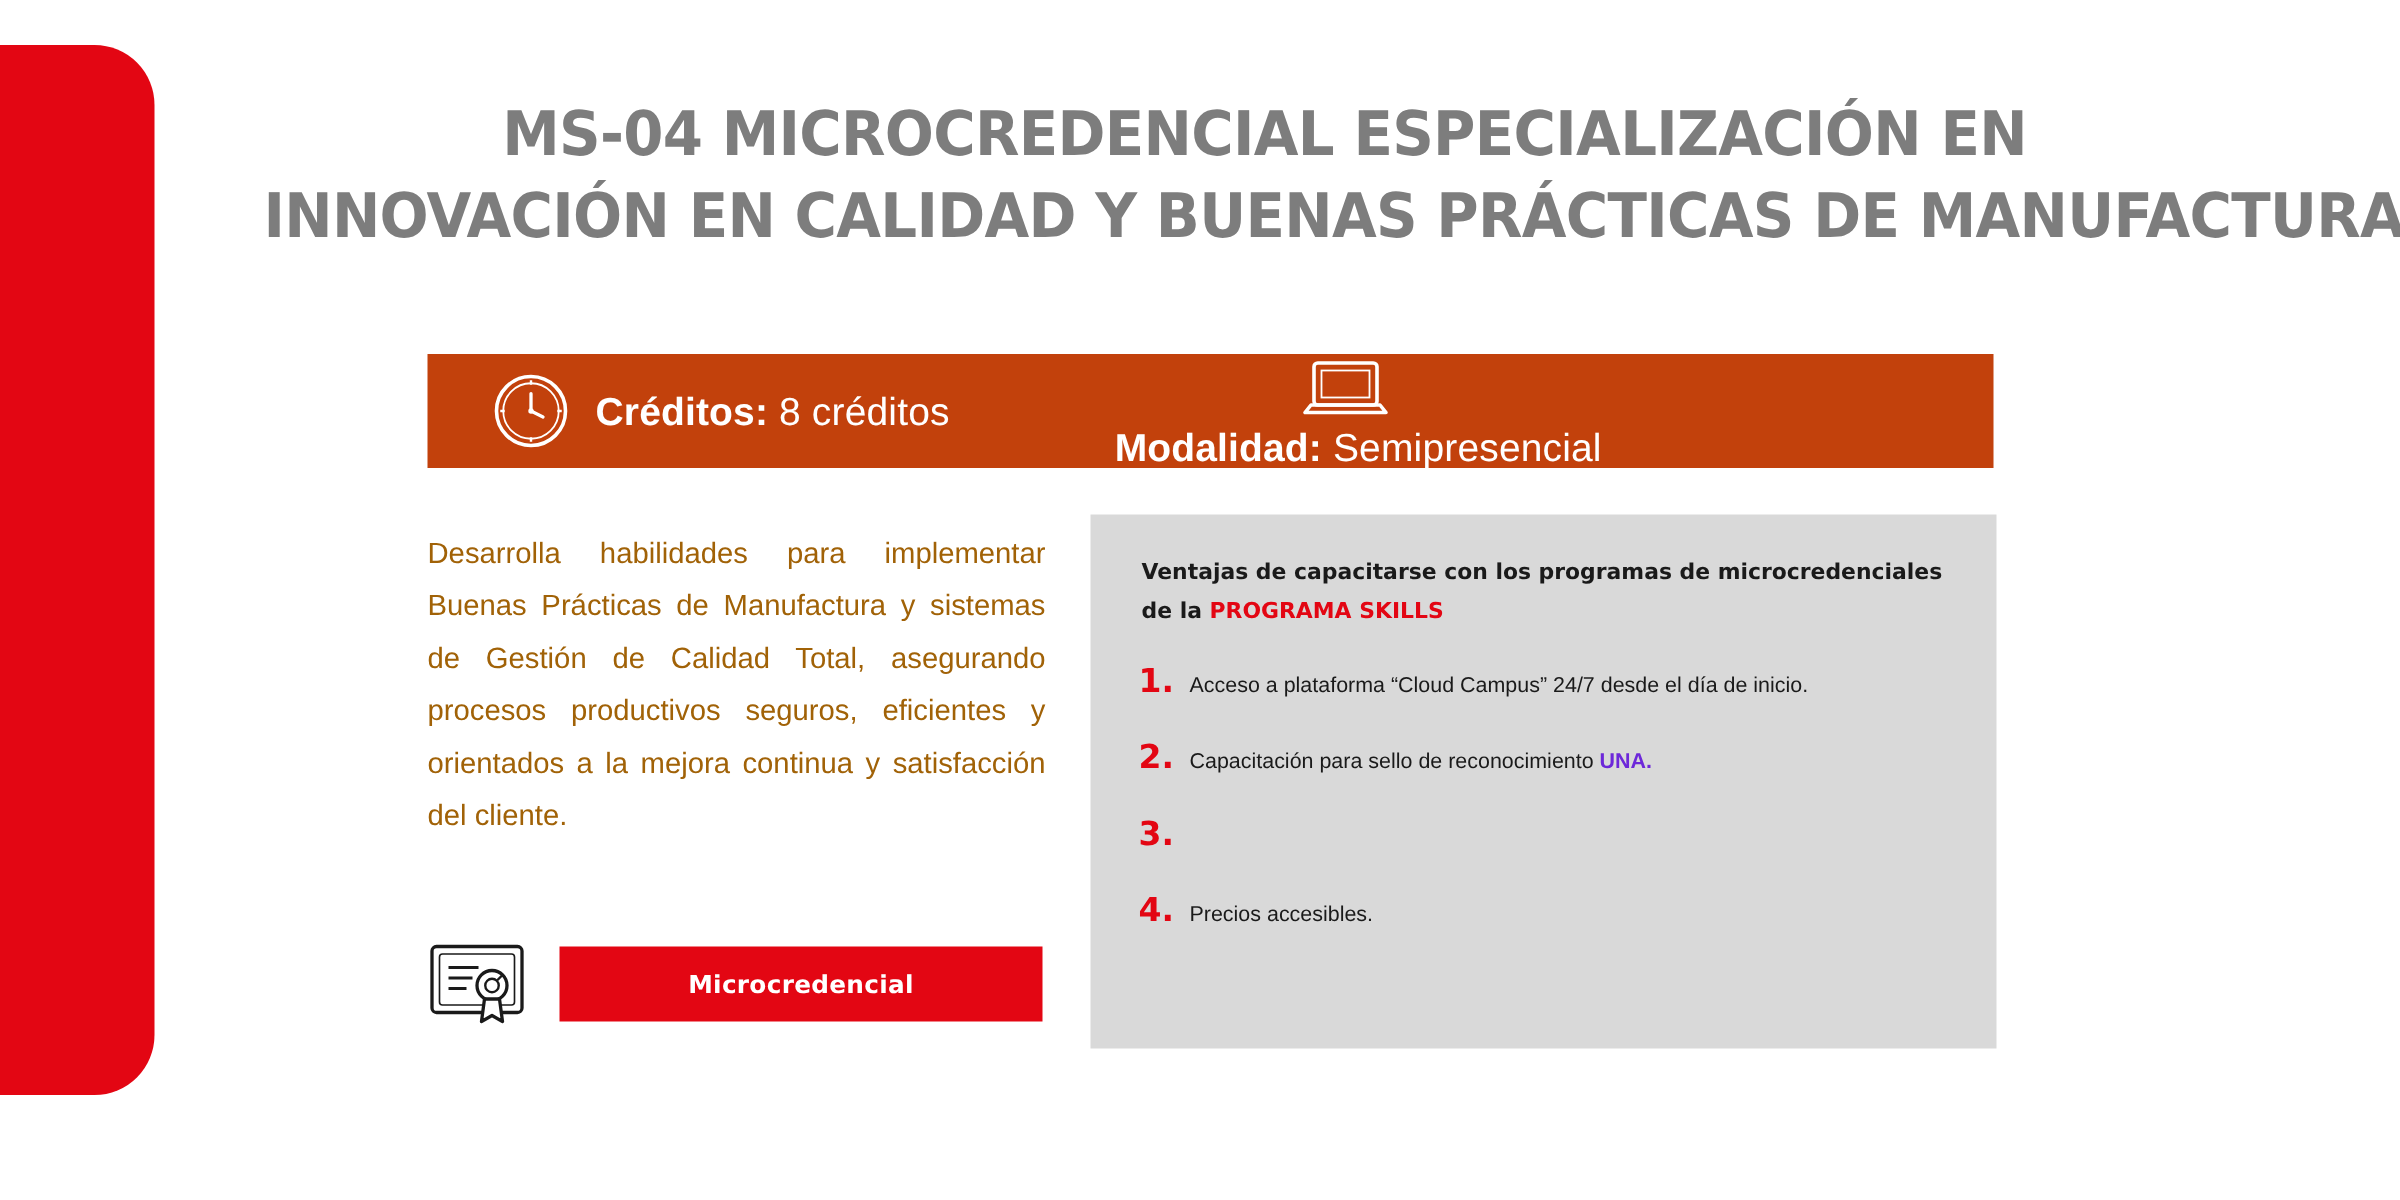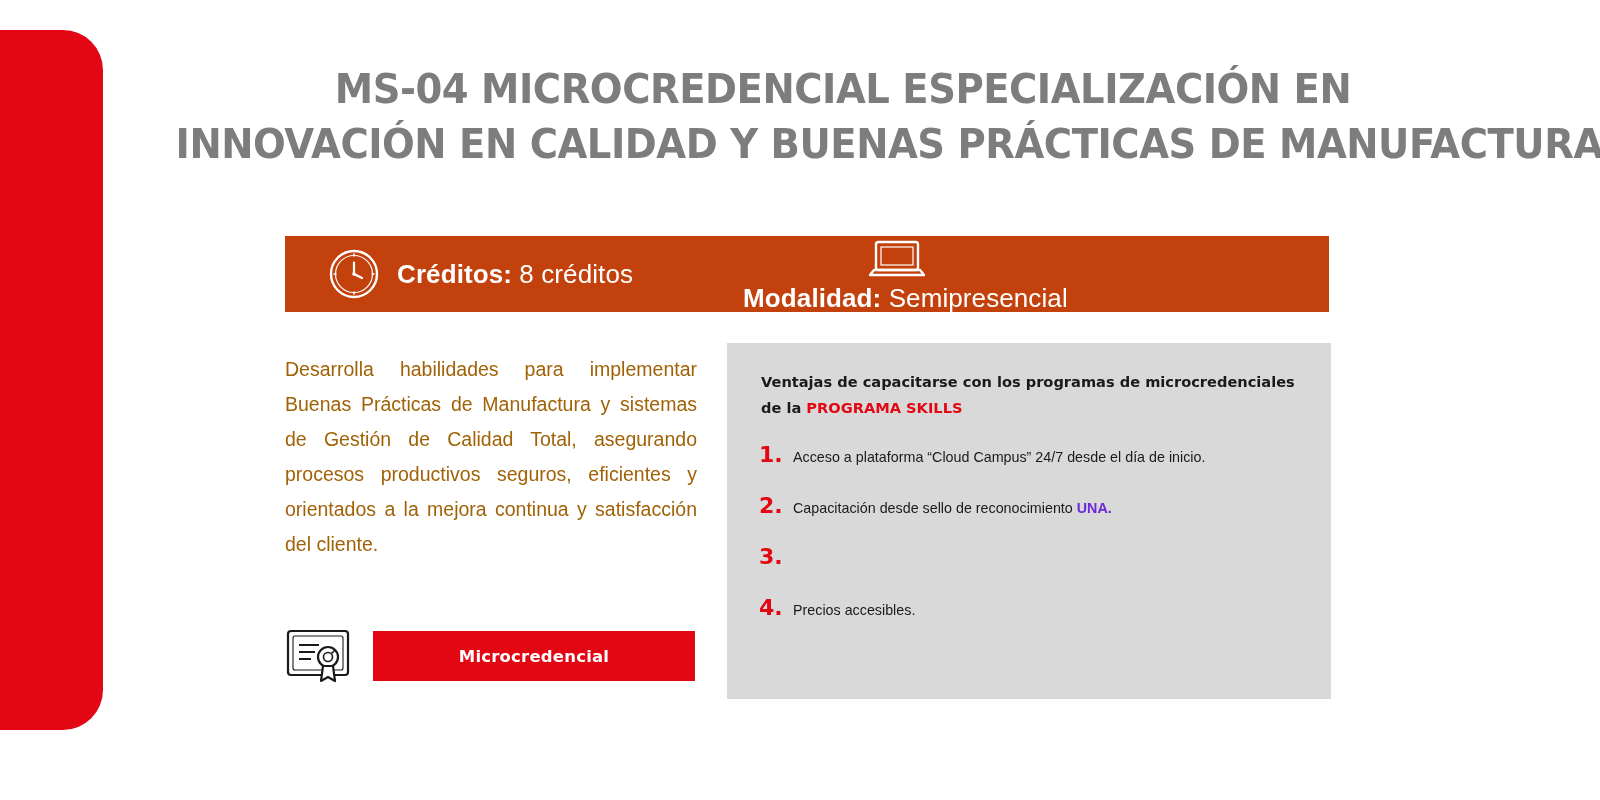--- a/index.html
+++ b/index.html
@@ -225,21 +225,21 @@
 
     <div class="adv-list">
 
       <div class="adv-item">
         <span class="adv-num">1.</span>
         <span class="adv-text">Acceso a plataforma “Cloud Campus” 24/7 desde el día de inicio.</span>
       </div>
 
       <div class="adv-item">
         <span class="adv-num">2.</span>
-        <span class="adv-text"><span>Capacitación desde sello de reconocimiento </span><span class="una">UNA.</span></span>
+        <span class="adv-text"><span>Capacitación para sello de reconocimiento </span><span class="una">UNA.</span></span>
       </div>
 
       <div class="adv-item">
         <span class="adv-num">3.</span>
       </div>
 
       <div class="adv-item">
         <span class="adv-num">4.</span>
         <span class="adv-text">Precios accesibles.</span>
       </div>

